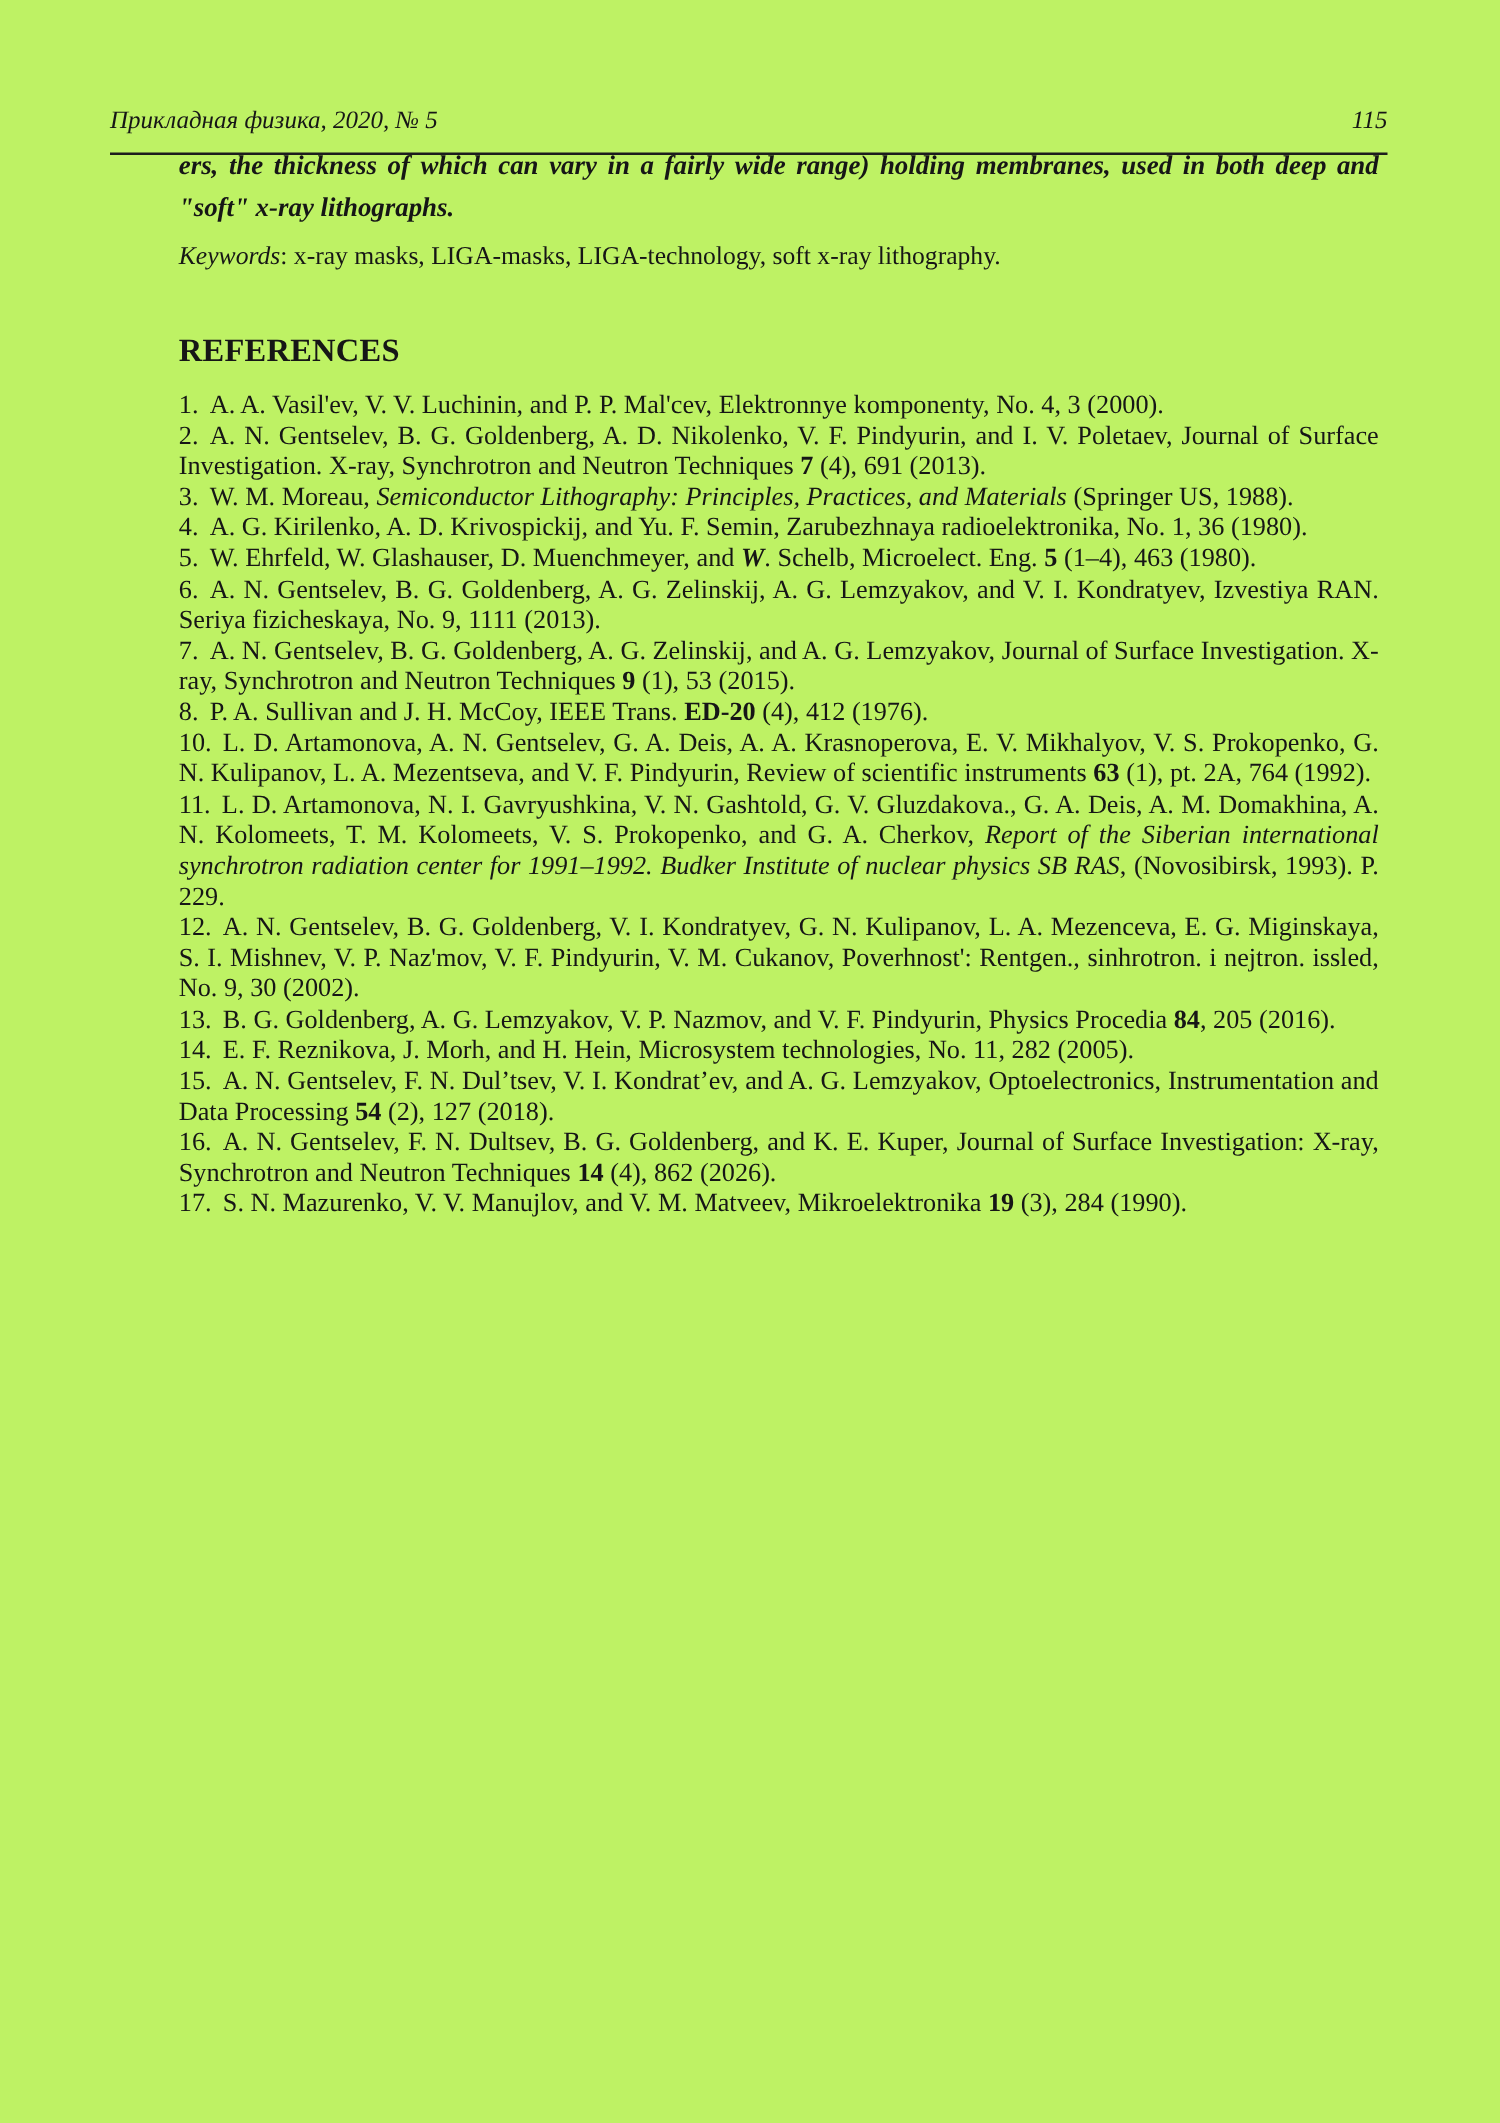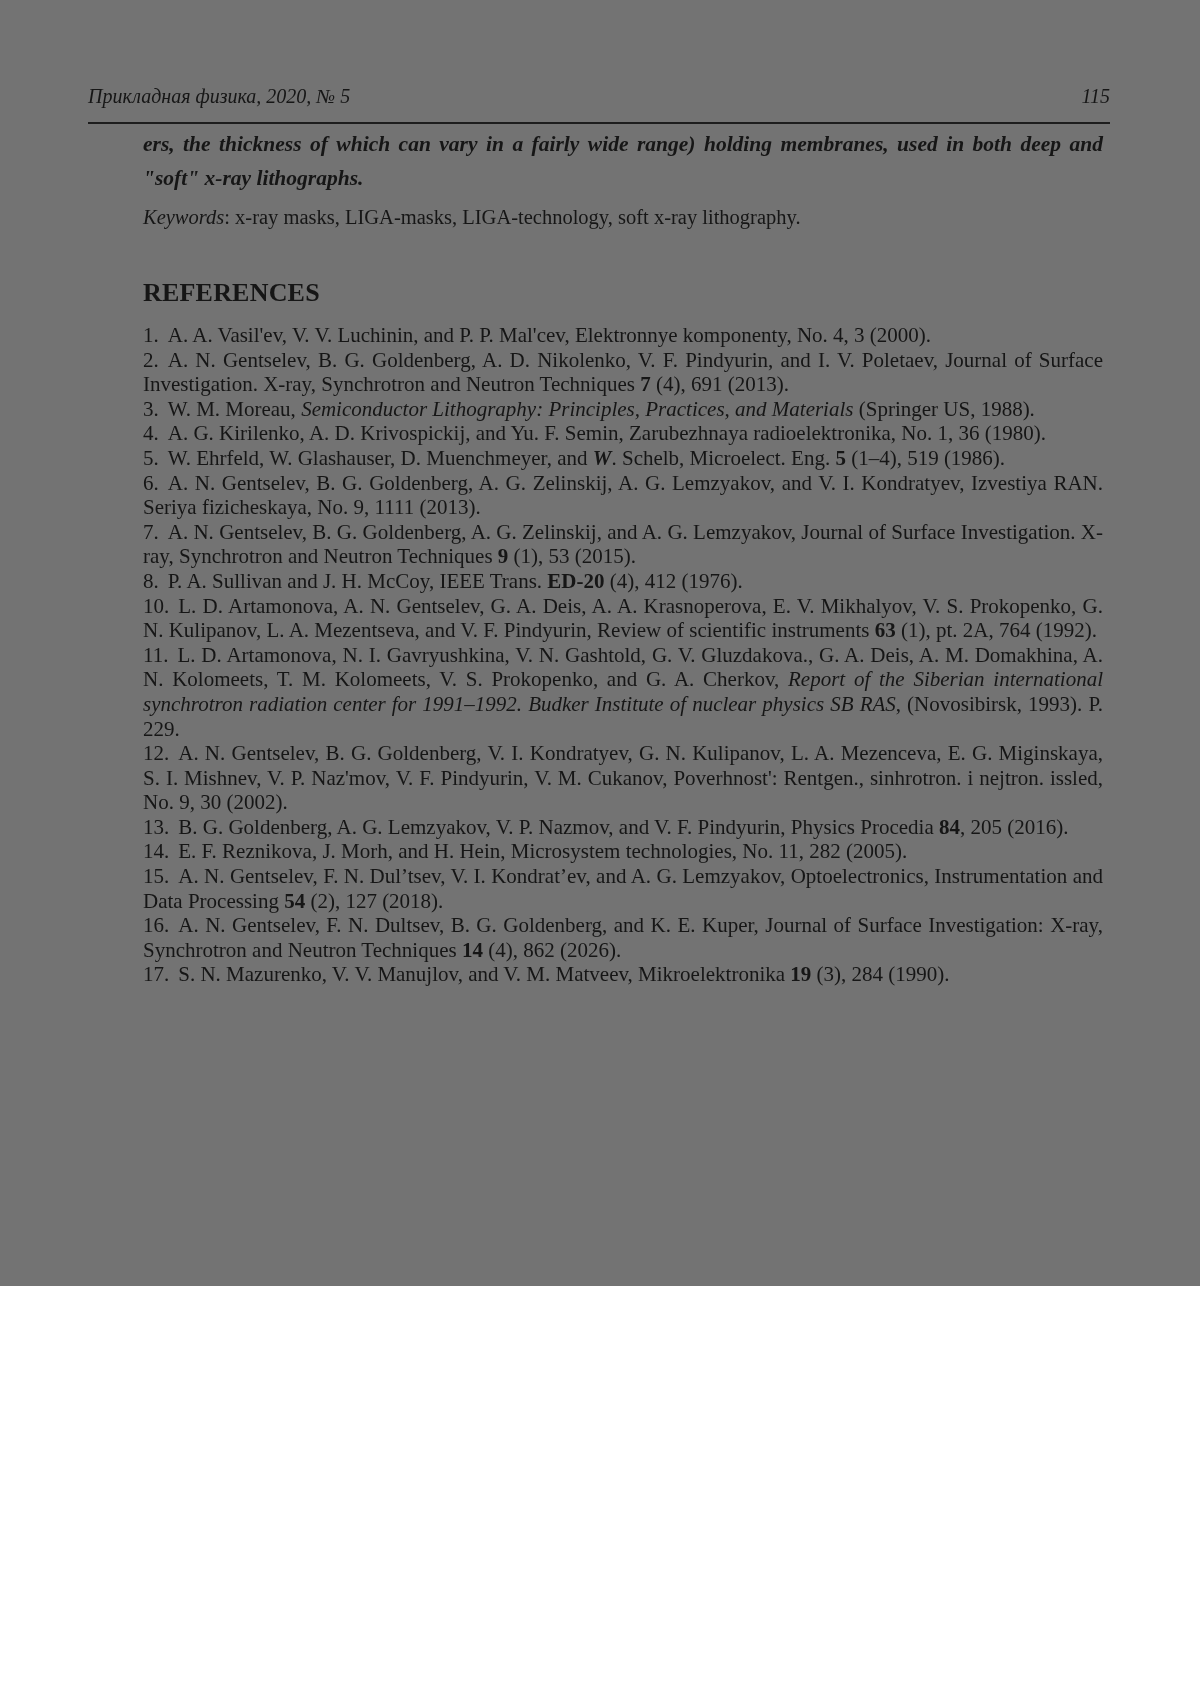--- a/index.html
+++ b/index.html
@@ -1,29 +1,29 @@
 <!DOCTYPE html>
 <html><head>
 <meta charset="utf-8">
 <style>
   html,body { margin:0; padding:0; background:#ffffff; }
   .page {
-    position:relative; width:1200px; height:1286px; background:#737373;
+    position:relative; width:1200px; height:1698px; background:#bef264;
     font-family:"Liberation Serif", serif; color:#161616; overflow:hidden;
   }
   .header {
     position:absolute; left:88px; top:84px; width:1022px;
     display:flex; justify-content:space-between; align-items:baseline;
     font-style:italic; font-size:20px; line-height:24px;
   }
   .rule {
     position:absolute; left:88px; top:122px; width:1022px; height:0;
     border-top:2px solid #1d1d1d;
   }
-  .body-col { position:absolute; left:143px; top:128px; width:960px; }
+  .body-col { position:absolute; left:143px; top:116px; width:960px; }
   .abstract {
     margin:0; font-size:21.5px; line-height:33.5px;
     font-weight:bold; font-style:italic; text-align:justify;
   }
   .keywords { margin:9px 0 0 0; font-size:20.5px; line-height:27px; }
   .keywords .kw-label { font-style:italic; }
   .ref-heading {
     margin:50px 0 0 0; font-size:26px; line-height:24px; font-weight:bold;
     letter-spacing:0.2px;
   }
@@ -52,21 +52,21 @@
 
     <p class="keywords"><span class="kw-label">Keywords</span><span>: x-ray masks, LIGA-masks, LIGA-technology, soft x-ray lithography.</span></p>
 
     <p class="ref-heading">REFERENCES</p>
 
     <div class="ref-list">
         <p class="ref"><span class="ref-num">1.</span><span class="s-n">A. A. Vasil'ev, V. V. Luchinin, and P. P. Mal'cev, Elektronnye komponenty, No. 4, 3 (2000).</span></p>
         <p class="ref"><span class="ref-num">2.</span><span class="s-n">A. N. Gentselev, B. G. Goldenberg, A. D. Nikolenko, V. F. Pindyurin, and I. V. Poletaev, Journal of Surface Investigation. X-ray, Synchrotron and Neutron Techniques </span><span class="s-b">7</span><span class="s-n"> (4), 691 (2013).</span></p>
         <p class="ref"><span class="ref-num">3.</span><span class="s-n">W. M. Moreau, </span><span class="s-i">Semiconductor Lithography: Principles, Practices, and Materials</span><span class="s-n"> (Springer US, 1988).</span></p>
         <p class="ref"><span class="ref-num">4.</span><span class="s-n">A. G. Kirilenko, A. D. Krivospickij, and Yu. F. Semin, Zarubezhnaya radioelektronika, No. 1, 36 (1980).</span></p>
-        <p class="ref"><span class="ref-num">5.</span><span class="s-n">W. Ehrfeld, W. Glashauser, D. Muenchmeyer, and </span><span class="s-bi">W</span><span class="s-n">. Schelb, Microelect. Eng. </span><span class="s-b">5</span><span class="s-n"> (1–4), 519 (1986).</span></p>
+        <p class="ref"><span class="ref-num">5.</span><span class="s-n">W. Ehrfeld, W. Glashauser, D. Muenchmeyer, and </span><span class="s-bi">W</span><span class="s-n">. Schelb, Microelect. Eng. </span><span class="s-b">5</span><span class="s-n"> (1–4), 463 (1980).</span></p>
         <p class="ref"><span class="ref-num">6.</span><span class="s-n">A. N. Gentselev, B. G. Goldenberg, A. G. Zelinskij, A. G. Lemzyakov, and V. I. Kondratyev, Izvestiya RAN. Seriya fizicheskaya, No. 9, 1111 (2013).</span></p>
         <p class="ref"><span class="ref-num">7.</span><span class="s-n">A. N. Gentselev, B. G. Goldenberg, A. G. Zelinskij, and A. G. Lemzyakov, Journal of Surface Investigation. X-ray, Synchrotron and Neutron Techniques </span><span class="s-b">9</span><span class="s-n"> (1), 53 (2015).</span></p>
         <p class="ref"><span class="ref-num">8.</span><span class="s-n">P. A. Sullivan and J. H. McCoy, IEEE Trans. </span><span class="s-b">ED-20</span><span class="s-n"> (4), 412 (1976).</span></p>
         <p class="ref"><span class="ref-num">10.</span><span class="s-n">L. D. Artamonova, A. N. Gentselev, G. A. Deis, A. A. Krasnoperova, E. V. Mikhalyov, V. S. Prokopenko, G. N. Kulipanov, L. A. Mezentseva, and V. F. Pindyurin, Review of scientific instruments </span><span class="s-b">63</span><span class="s-n"> (1), pt. 2A, 764 (1992).</span></p>
         <p class="ref"><span class="ref-num">11.</span><span class="s-n">L. D. Artamonova, N. I. Gavryushkina, V. N. Gashtold, G. V. Gluzdakova., G. A. Deis, A. M. Domakhina, A. N. Kolomeets, T. M. Kolomeets, V. S. Prokopenko, and G. A. Cherkov, </span><span class="s-i">Report of the Siberian international synchrotron radiation center for 1991–1992. Budker Institute of nuclear physics SB RAS</span><span class="s-n">, (Novosibirsk, 1993). P. 229.</span></p>
         <p class="ref"><span class="ref-num">12.</span><span class="s-n">A. N. Gentselev, B. G. Goldenberg, V. I. Kondratyev, G. N. Kulipanov, L. A. Mezenceva, E. G. Miginskaya, S. I. Mishnev, V. P. Naz'mov, V. F. Pindyurin, V. M. Cukanov, Poverhnost': Rentgen., sinhrotron. i nejtron. issled, No. 9, 30 (2002).</span></p>
         <p class="ref"><span class="ref-num">13.</span><span class="s-n">B. G. Goldenberg, A. G. Lemzyakov, V. P. Nazmov, and V. F. Pindyurin, Physics Procedia </span><span class="s-b">84</span><span class="s-n">, 205 (2016).</span></p>
         <p class="ref"><span class="ref-num">14.</span><span class="s-n">E. F. Reznikova, J. Morh, and H. Hein, Microsystem technologies, No. 11, 282 (2005).</span></p>
         <p class="ref"><span class="ref-num">15.</span><span class="s-n">A. N. Gentselev, F. N. Dul’tsev, V. I. Kondrat’ev, and A. G. Lemzyakov, Optoelectronics, Instrumentation and Data Processing </span><span class="s-b">54</span><span class="s-n"> (2), 127 (2018).</span></p>
         <p class="ref"><span class="ref-num">16.</span><span class="s-n">A. N. Gentselev, F. N. Dultsev, B. G. Goldenberg, and K. E. Kuper, Journal of Surface Investigation: X-ray, Synchrotron and Neutron Techniques </span><span class="s-b">14</span><span class="s-n"> (4), 862 (2026).</span></p>

